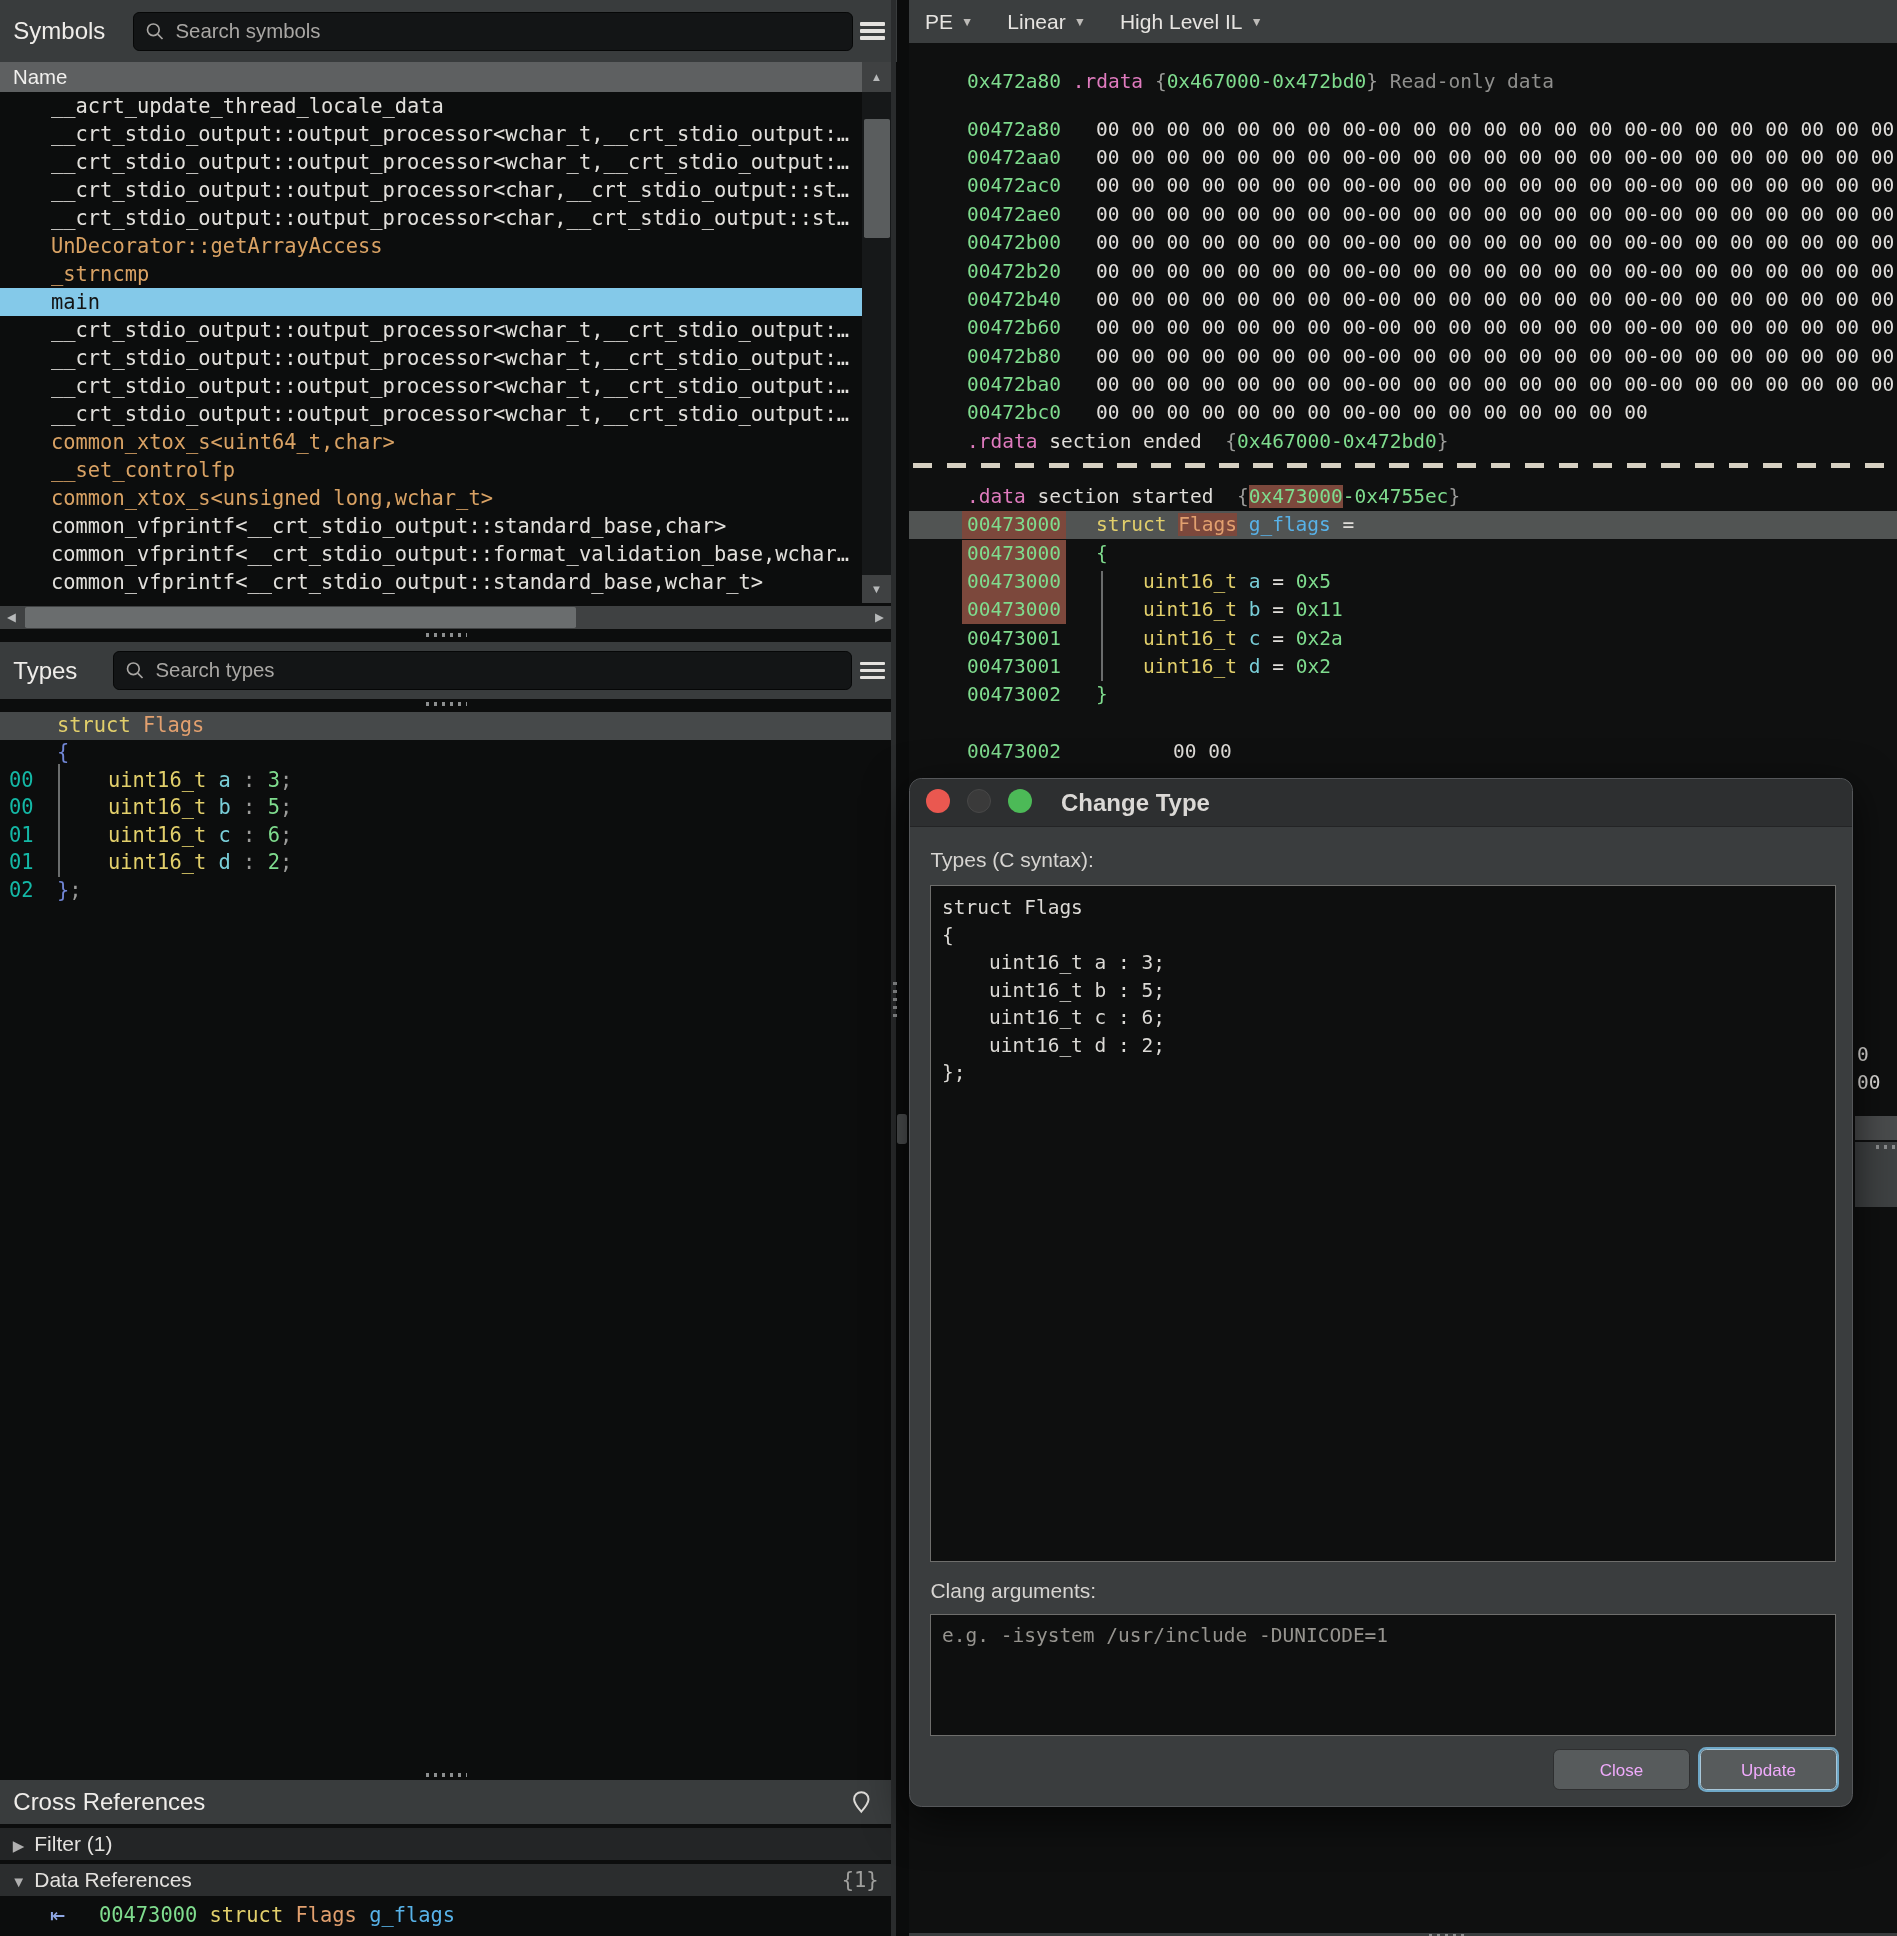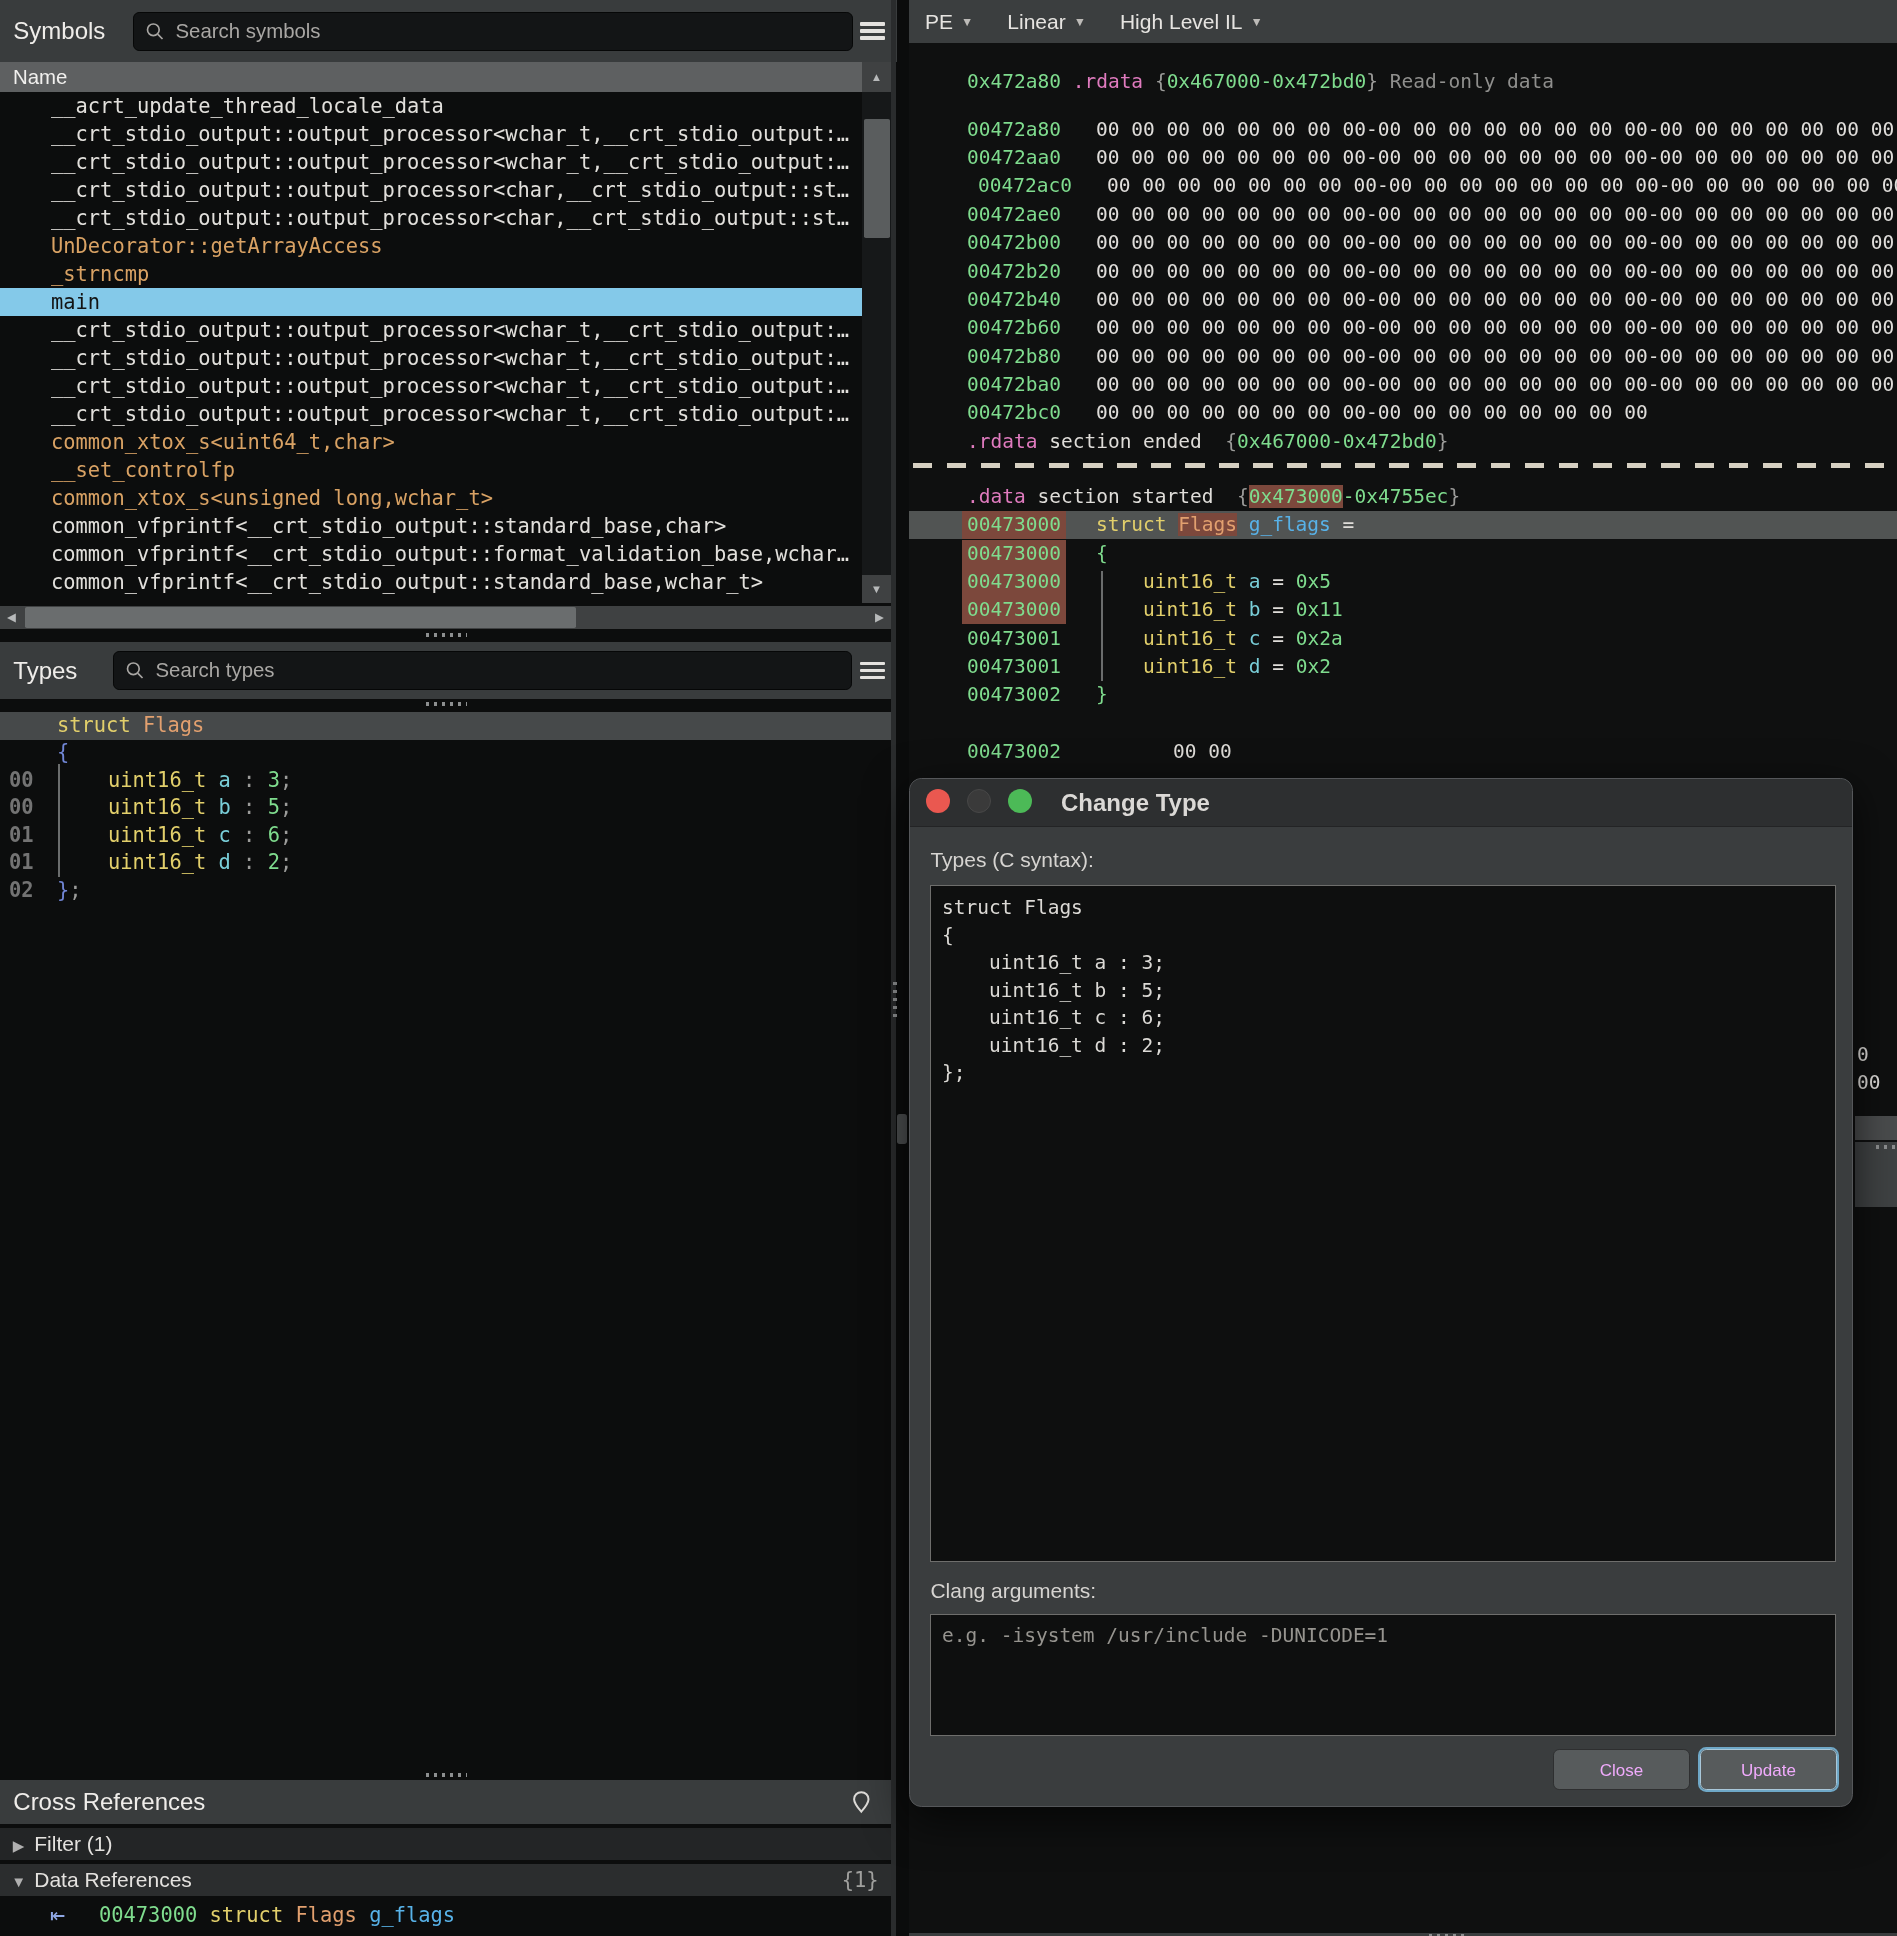--- a/index.html
+++ b/index.html
@@ -42,21 +42,21 @@
   #hsb-right{left:868px;top:606px;width:23px;height:23px;line-height:23px;}
 
   .dots-h{height:4.4px;background:repeating-linear-gradient(90deg,#8d8f90 0 3.5px,transparent 3.5px 8px);}
   .dots-v{width:4.4px;background:repeating-linear-gradient(0deg,#8d8f90 0 3.5px,transparent 3.5px 8px);}
 
   #types-titlebar{left:0;top:642px;height:57px;}
   #types-lines{left:0;top:0;width:891px;height:1064px;}
   .t-line{position:absolute;left:0;width:891px;height:27.5px;line-height:27.5px;
           font-family:"DejaVu Sans Mono",monospace;font-size:20.4px;white-space:pre;}
   .t-line.hl{background:#46494a;}
-  .t-off{position:absolute;left:8.9px;color:#737373;font-weight:bold;}
+  .t-off{position:absolute;left:8.9px;color:#14b8a6;}
   .t-toks{position:absolute;top:0;}
 
   
   .tk-y{color:#e2cf6b;} .tk-o{color:#e2a06f;} .tk-b{color:#58b2e8;} .tk-c{color:#79ced8;}
   .tk-g{color:#7fdc8e;} .tk-gy{color:#9c9c9a;} .tk-gy2{color:#8f8f8d;} .tk-p{color:#e07bbf;}
   .tk-w{color:#dfddd9;} .tk-bb{color:#7186d6;}
   .hlbg{background:#7c483c;}
 
   #types-vline{left:58px;top:764px;width:1.8px;height:113px;background:#6b6d6d;}
 
@@ -260,21 +260,21 @@
       <span class="caret">▼</span>
     </div>
   </div>
 
 <div class="abs" id="linear-view">
   <div class="abs" id="cur-line"></div>
   <div class="abs" id="dash-sep"></div>
   <div class="abs" id="hex-rows" style="left:0;top:0;width:989px;height:426px;">
       <div class="lx" style="top: 73px;"><span class="laddr">00472a80</span><span class="lbytes">00 00 00 00 00 00 00 00-00 00 00 00 00 00 00 00-00 00 00 00 00 00 00 00</span></div>
       <div class="lx" style="top: 101px;"><span class="laddr">00472aa0</span><span class="lbytes">00 00 00 00 00 00 00 00-00 00 00 00 00 00 00 00-00 00 00 00 00 00 00 00</span></div>
-      <div class="lx" style="top: 129px; margin-left: 11px;"><span class="laddr">00472ac0</span><span class="lbytes">00 00 00 00 00 00 00 00-00 00 00 00 00 00 00 00-00 00 00 00 00 00 00 00</span></div>
+      <div class="lx" style="top: 129px;"><span class="laddr">00472ac0</span><span class="lbytes">00 00 00 00 00 00 00 00-00 00 00 00 00 00 00 00-00 00 00 00 00 00 00 00</span></div>
       <div class="lx" style="top: 158px;"><span class="laddr">00472ae0</span><span class="lbytes">00 00 00 00 00 00 00 00-00 00 00 00 00 00 00 00-00 00 00 00 00 00 00 00</span></div>
       <div class="lx" style="top: 186px;"><span class="laddr">00472b00</span><span class="lbytes">00 00 00 00 00 00 00 00-00 00 00 00 00 00 00 00-00 00 00 00 00 00 00 00</span></div>
       <div class="lx" style="top: 215px;"><span class="laddr">00472b20</span><span class="lbytes">00 00 00 00 00 00 00 00-00 00 00 00 00 00 00 00-00 00 00 00 00 00 00 00</span></div>
       <div class="lx" style="top: 243px;"><span class="laddr">00472b40</span><span class="lbytes">00 00 00 00 00 00 00 00-00 00 00 00 00 00 00 00-00 00 00 00 00 00 00 00</span></div>
       <div class="lx" style="top: 271px;"><span class="laddr">00472b60</span><span class="lbytes">00 00 00 00 00 00 00 00-00 00 00 00 00 00 00 00-00 00 00 00 00 00 00 00</span></div>
       <div class="lx" style="top: 300px;"><span class="laddr">00472b80</span><span class="lbytes">00 00 00 00 00 00 00 00-00 00 00 00 00 00 00 00-00 00 00 00 00 00 00 00</span></div>
       <div class="lx" style="top: 328px;"><span class="laddr">00472ba0</span><span class="lbytes">00 00 00 00 00 00 00 00-00 00 00 00 00 00 00 00-00 00 00 00 00 00 00 00</span></div>
       <div class="lx" style="top: 356px;"><span class="laddr">00472bc0</span><span class="lbytes">00 00 00 00 00 00 00 00-00 00 00 00 00 00 00 00</span></div>
     </div>
   <div class="abs" id="code-lines" style="left:0;top:0;width:989px;height:798px;">

